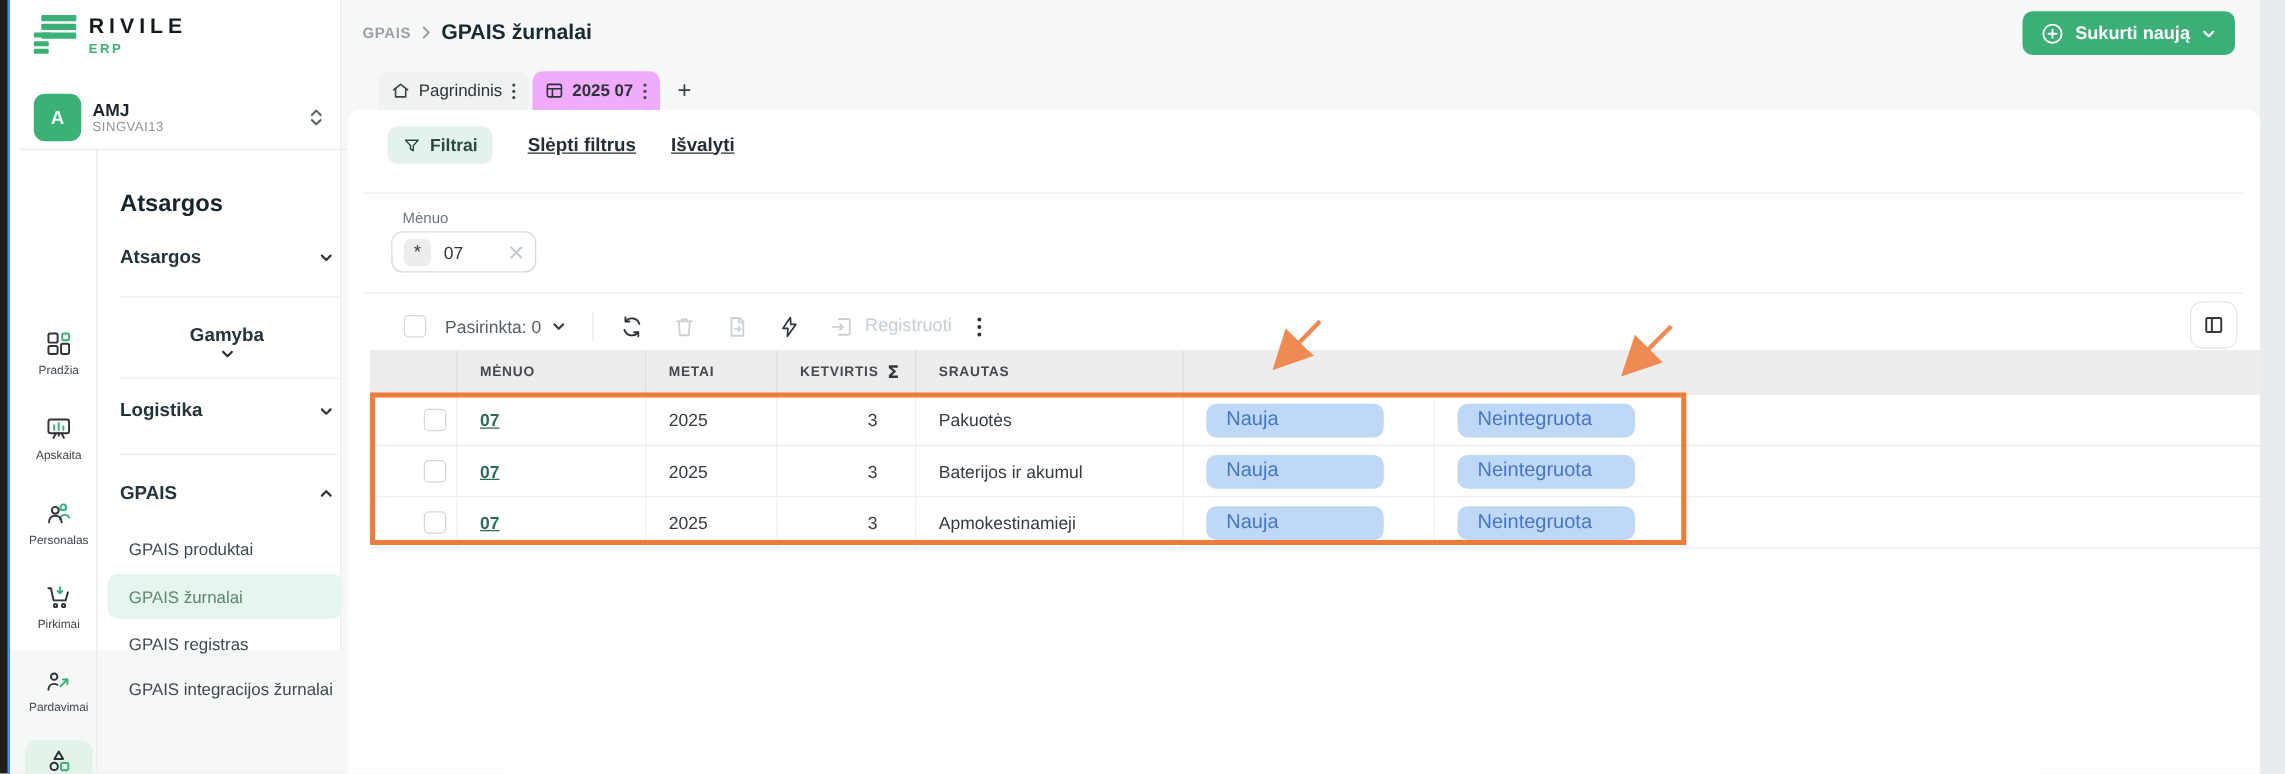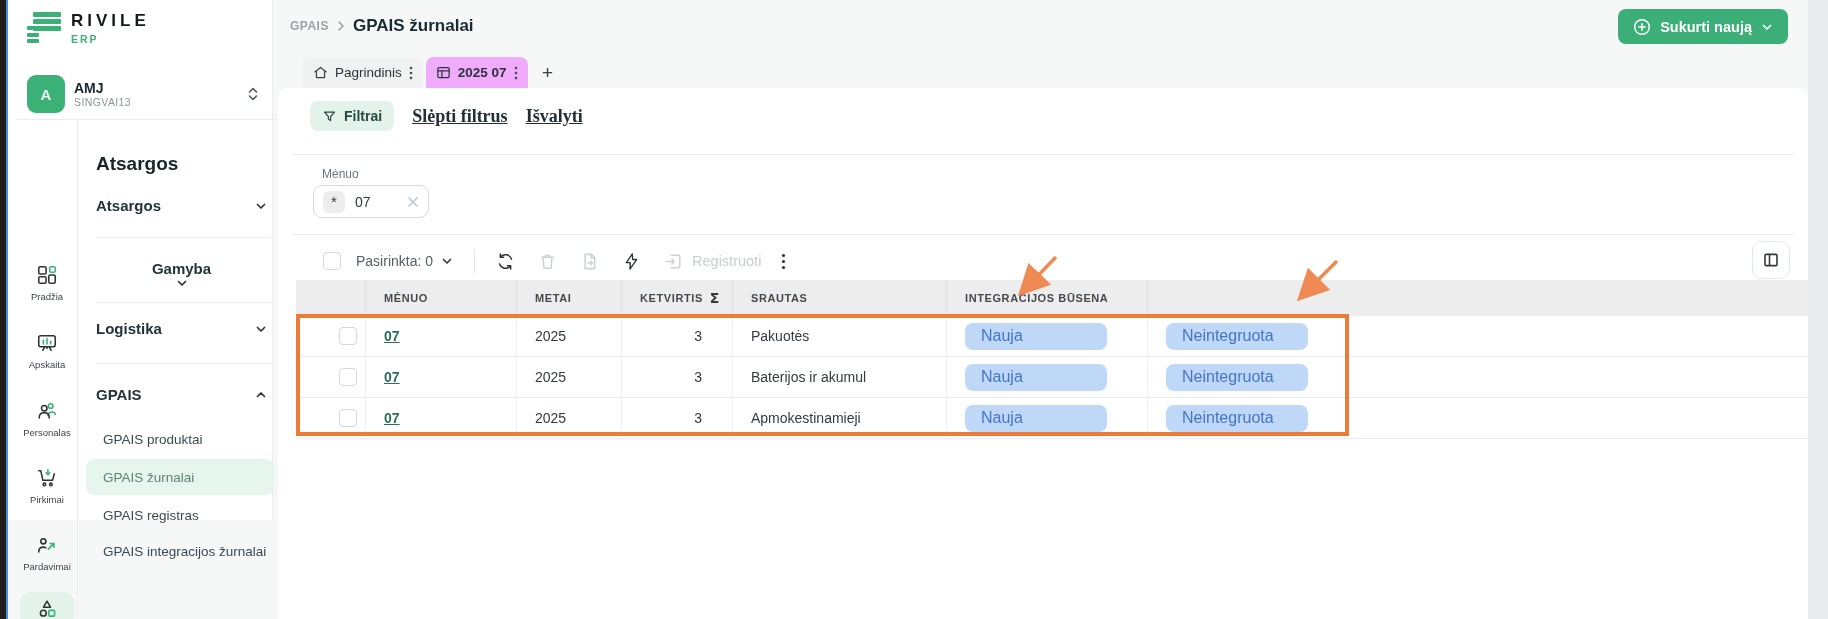--- a/index.html
+++ b/index.html
@@ -50,23 +50,23 @@
   .create-btn{right:40px;top:9px;height:35px;background:#3cae78;border:none;border-radius:8px;color:#fff;
       font-family:inherit;font-size:14.5px;font-weight:600;display:flex;align-items:center;gap:9px;padding:0 15px;cursor:pointer;justify-content:center;}
   .tabs{left:303px;top:57px;display:flex;align-items:flex-end;gap:3px;height:31px;}
   .tab{height:31px;display:flex;align-items:center;gap:7px;padding:0 10px;border-radius:8px 8px 0 0;font-size:13.5px;color:#2c3338;cursor:pointer;}
   .tab.inactive{background:#f0f2f2;}
   .tab.active{background:#f0abfc;font-weight:700;}
   .tab-add{width:34px;height:31px;display:flex;align-items:center;justify-content:center;font-size:19px;color:#3a4045;cursor:pointer;}
   .kebab{color:#454b50;display:flex;cursor:pointer;}
 
   .card{left:278px;top:88px;width:1530px;height:531px;background:#fff;border-radius:10px 10px 0 0;}
-  .filters-row{left:32px;top:13px;display:flex;align-items:center;gap:18px;}
+  .filters-row{left:32px;top:13px;display:flex;align-items:center;gap:28px;}
   .filtrai-btn{height:30px;background:#e4f2ec;border:none;border-radius:8px;color:#27493e;font-family:inherit;font-size:14px;font-weight:600;display:flex;align-items:center;gap:7px;padding:0 12px;cursor:pointer;}
-  .flink{font-size:18px;font-weight:600;color:#232e35;text-decoration:underline;cursor:pointer;font-family:Liberation Serif, serif;}
+  .flink{font-size:15px;font-weight:600;color:#232e35;text-decoration:underline;cursor:pointer;}
   .hr{position:absolute;left:14px;right:14px;height:1px;background:#ececee;}
   .month-label{left:44px;top:79px;font-size:12px;color:#6e767d;}
   .month-input{left:35px;top:97px;width:116px;height:33px;border:1px solid #d7dadd;border-radius:9px;display:flex;align-items:center;gap:10px;padding:0 9px;box-sizing:border-box;background:#fff;}
   .star-chip{width:22px;height:22px;background:#ededee;border-radius:6px;display:flex;align-items:center;justify-content:center;font-size:15px;color:#3c4247;cursor:pointer;}
   .month-value{font-size:14px;color:#30373c;flex:1;}
   .clear-x{color:#c3cad0;cursor:pointer;display:flex;}
 
   .toolbar{left:45px;top:155px;height:36px;display:flex;align-items:center;}
   .checkbox{width:18px;height:18px;border:1.5px solid #d2d7da;border-radius:4px;background:#fff;cursor:pointer;box-sizing:border-box;}
   .sel-label{font-size:14px;color:#565e65;margin-left:15px;}
@@ -427,23 +427,20 @@
         <div class="th">
             <span>METAI</span>
           </div>
         <div class="th sum-col">
             <span>KETVIRTIS</span>
             <span class="sum">Σ</span>
           </div>
         <div class="th">
             <span>SRAUTAS</span>
           </div>
-        <div class="th">
-            <span>INTEGRACIJOS BŪSENA</span>
-          </div>
         <div class="th"></div>
       </div>
 
       <div class="trow tr">
         <div class="td cb">
             <div class="checkbox"></div>
           </div>
         <div class="td">
             <span class="month-link">07</span>
           </div>

